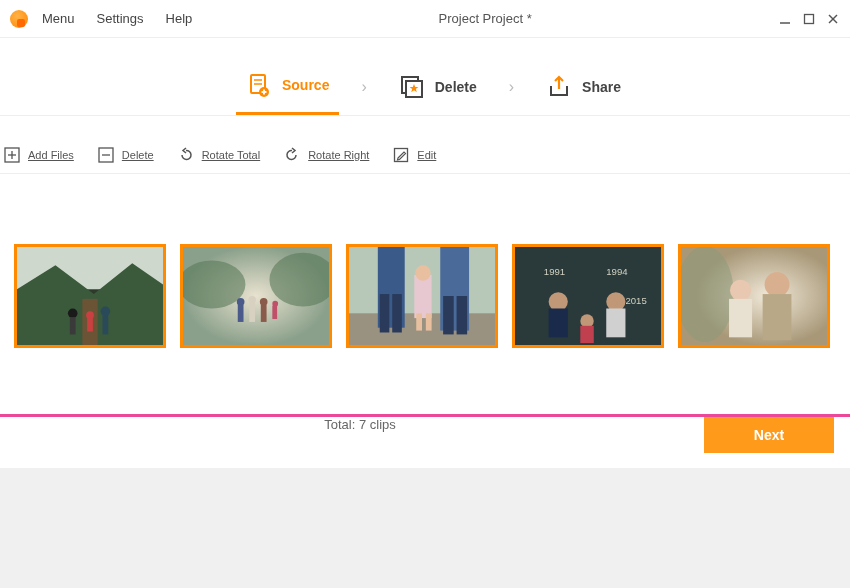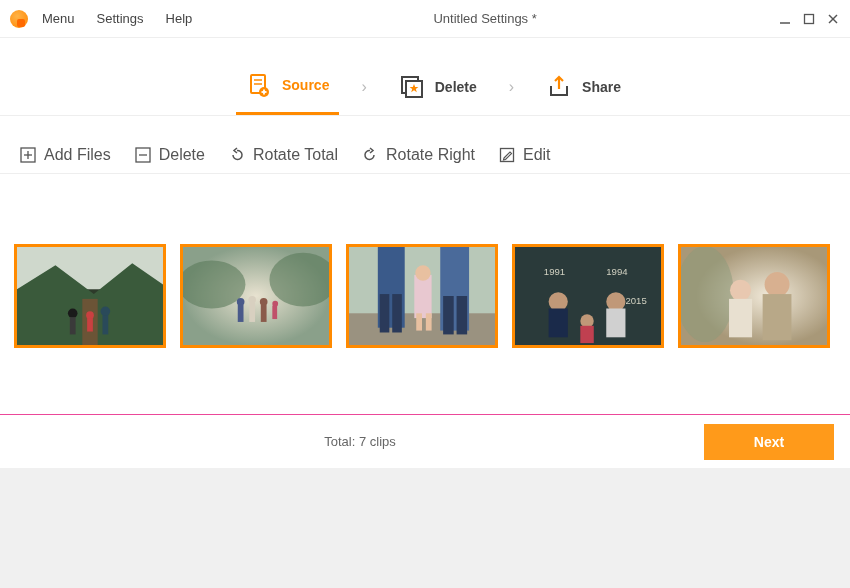--- a/index.html
+++ b/index.html
@@ -11,43 +11,43 @@
 .menu-items { display: flex; gap: 22px; }
 .menu-items span { cursor: pointer; }
 .title-center { flex: 1; text-align: center; color: #555; }
 .win-controls { display: flex; gap: 10px; align-items: center; }
 .win-btn { width: 14px; height: 14px; display:flex; align-items:center; justify-content:center; cursor:pointer; color:#555; }
 .steps { height: 58px; display: flex; align-items: center; justify-content: center; gap: 18px; border-bottom: 1px solid #eee; padding-left: 17px; }
 .step { display: flex; align-items: center; gap: 10px; padding: 0 10px; font-size: 14px; font-weight: 600; color: #444; cursor: pointer; height: 100%; }
 .step.active { color: #ff8a00; border-bottom: 3px solid #ff8a00; }
 .step .sicon { width: 26px; height: 26px; display:flex; align-items:center; justify-content:center; }
 .chev { color: #bbb; font-size: 16px; padding: 0 4px; }
-.toolbar { height: 38px; display: flex; align-items: center; gap: 24px; padding: 0 20px; border-bottom: 1px solid #eee; font-size: 16px; color: #555; }
+.toolbar { height: 38px; display: flex; align-items: center; gap: 24px; padding: 0 4px; border-bottom: 1px solid #eee; font-size: 11px; color: #555; text-decoration: underline; }
 .tbtn { display: flex; align-items: center; gap: 8px; cursor: pointer; }
 .tbtn .ticon { width: 16px; height: 16px; display:flex; align-items:center; justify-content:center; }
 .content { flex: 1; padding: 14px; display: flex; flex-wrap: wrap; gap: 14px; align-content: flex-start; overflow: auto; background: #fff; }
 .thumb { width: 152px; height: 104px; border: 3px solid #ff8a00; background: #ccc; position: relative; overflow:hidden;margin-top:36px; }
 .thumb svg { width: 100%; height: 100%; display: block; }
-.footer { height: 54px; border-top: 1px solid #ec4899; display: flex; align-items: center; padding: 0 16px; }
+.footer { height: 54px; border-top: 3px solid #ec4899; display: flex; align-items: flex-start; padding: 0 16px; }
 .footer-status { flex: 1; text-align: center; font-size: 13px; color: #666; }
 .next-btn { width: 130px; height: 36px; background: #ff9a1a; color: #fff; font-size: 14px; border: none; cursor: pointer; font-weight: bold; }
 </style>
 </head>
 <body>
 
 <div class="window">
 
   <div class="titlebar">
     <div class="app-logo"></div>
     <div class="menu-items">
       <span>Menu</span>
       <span>Settings</span>
       <span>Help</span>
     </div>
-    <div class="title-center">Untitled Settings *</div>
+    <div class="title-center">Project Project *</div>
     <div class="win-controls">
       <div class="win-btn">
           <svg width="12" height="12" viewBox="0 0 12 12">
             <line x1="1" y1="10" x2="11" y2="10" stroke="#555" stroke-width="1.5"></line>
           </svg>
         </div>
       <div class="win-btn">
           <svg width="12" height="12" viewBox="0 0 12 12">
             <rect x="1.5" y="1.5" width="9" height="9" fill="none" stroke="#555" stroke-width="1.3"></rect>
           </svg>

